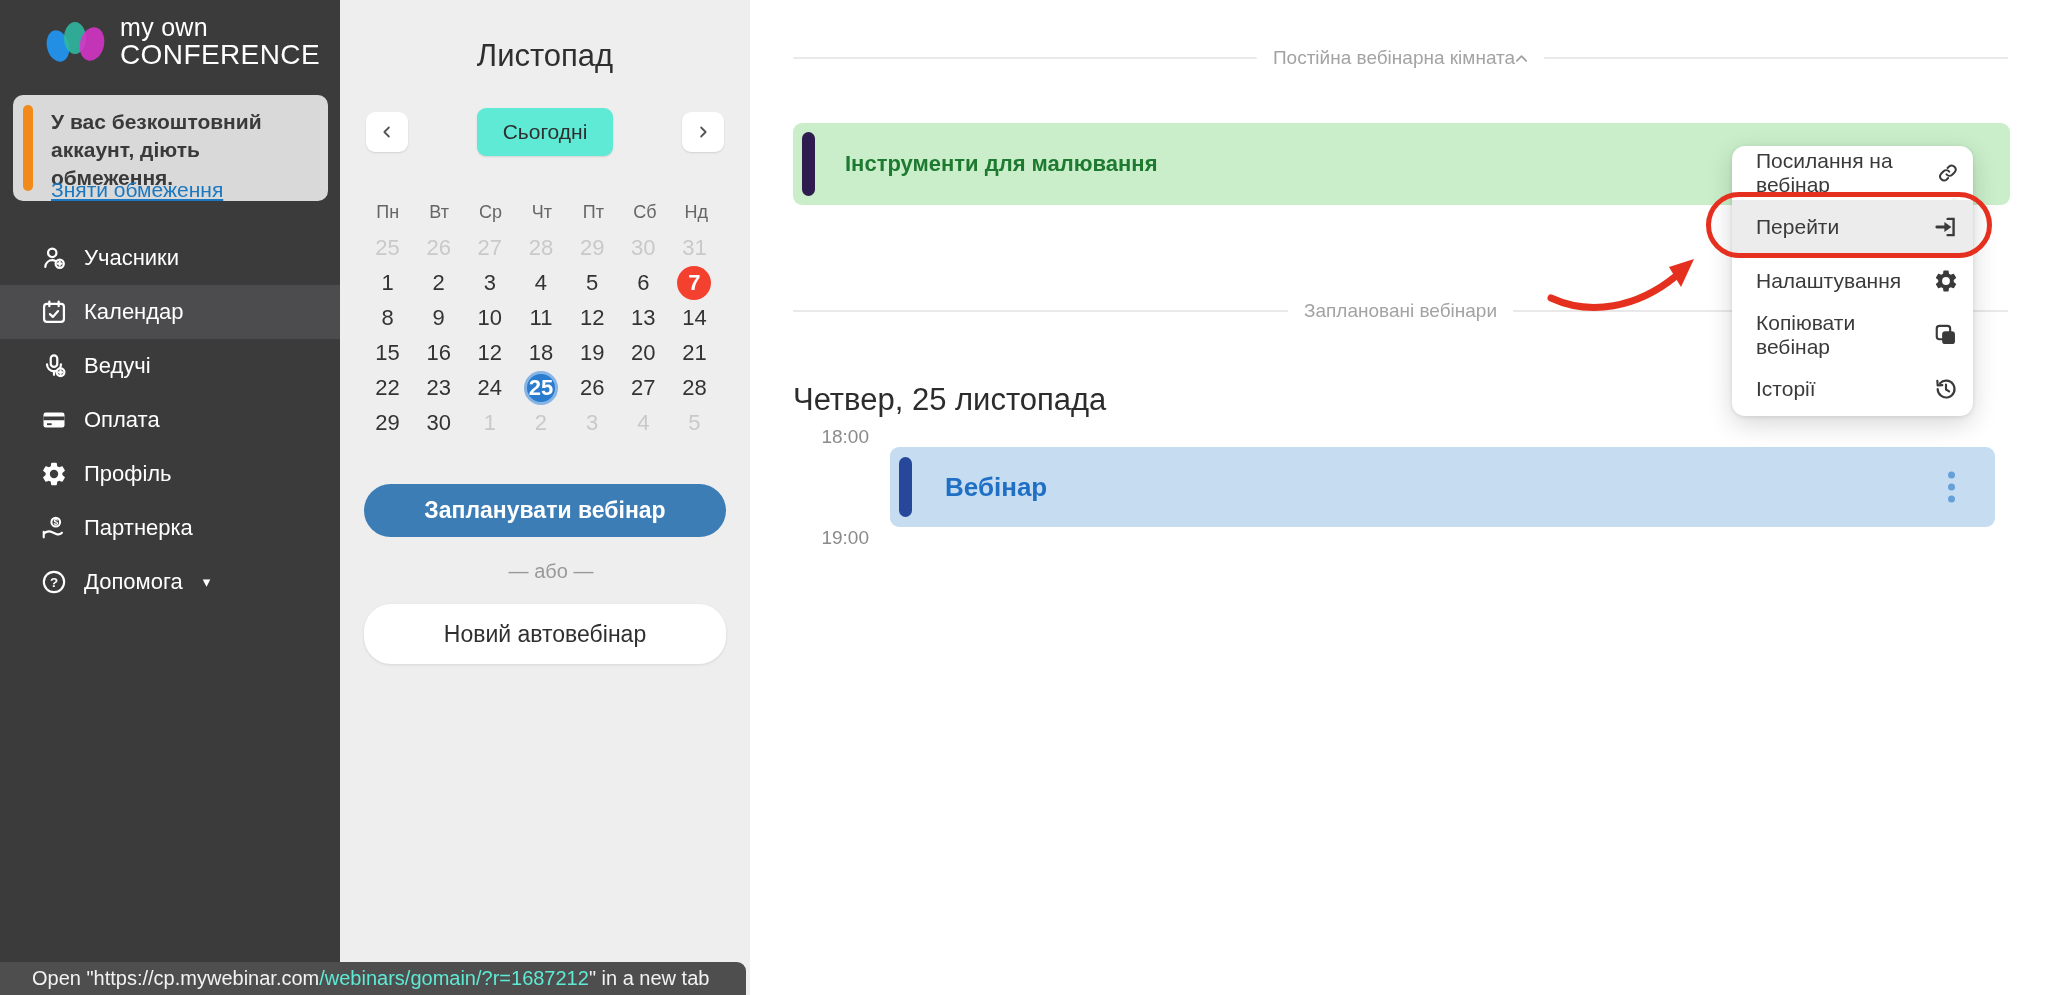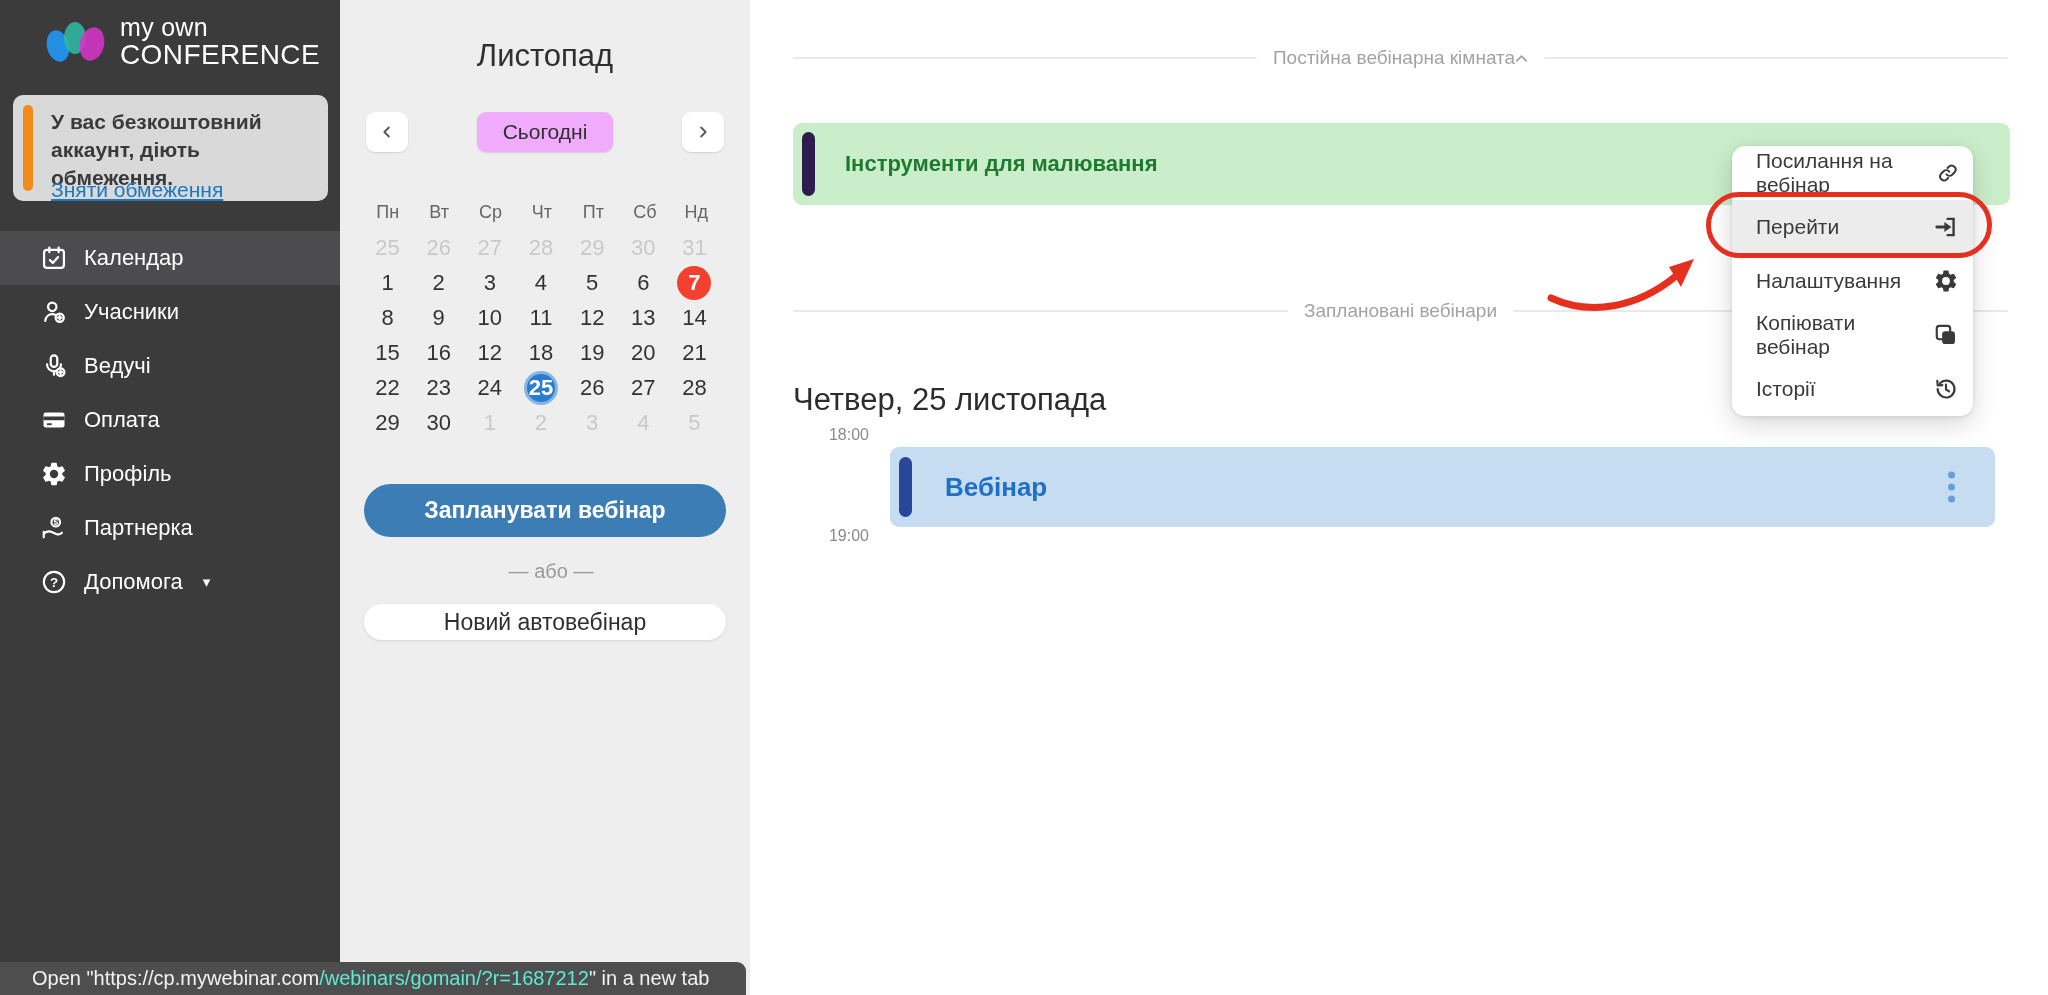--- a/index.html
+++ b/index.html
@@ -22,52 +22,52 @@
   .nav-item.active{background:#4c4c4e;}
   .nav-item svg{flex:0 0 auto;}
   .caret-down{font-size:15px;margin-left:4px;}
 
   
   .cal-panel{position:absolute;left:340px;top:0;bottom:0;width:410px;background:#eeeeee;color:#2f2f2f;}
   .cal-title{position:absolute;top:38px;left:0;right:0;text-align:center;font-size:31px;color:#2f2f2f;}
   .cal-nav{position:absolute;top:112px;left:26px;right:26px;height:40px;display:flex;justify-content:space-between;align-items:center;}
   .sq-btn{width:42px;height:40px;background:#fff;border-radius:9px;display:flex;align-items:center;justify-content:center;
           box-shadow:0 1px 2px rgba(0,0,0,.12);cursor:pointer;}
-  .today-btn{height:40px;padding:0 26px;background:#f0abfc;border-radius:9px;display:flex;align-items:center;
+  .today-btn{height:48px;padding:0 26px;background:#5eead4;border-radius:9px;display:flex;align-items:center;
           font-size:21px;box-shadow:0 1px 2px rgba(0,0,0,.12);cursor:pointer;}
   .week-row,.day-row{position:absolute;left:22px;right:28px;display:grid;grid-template-columns:repeat(7,1fr);}
   .week-row{top:202px;}
   .week-row span{text-align:center;font-size:18px;color:#666;}
   .days-grid{position:absolute;left:22px;right:30px;top:230px;display:grid;grid-template-columns:repeat(7,1fr);
              grid-auto-rows:35px;}
   .day{display:flex;align-items:center;justify-content:center;font-size:22px;color:#333;cursor:pointer;}
   .day.muted{color:#c9c9c9;}
   .badge{display:flex;align-items:center;justify-content:center;border-radius:50%;font-style:normal;font-weight:bold;}
   .badge-today{width:34px;height:34px;background:#f4402f;color:#fff;}
   .badge-selected{width:28px;height:28px;background:#2b7cce;color:#fff;border:3px solid #85b4e5;}
   .schedule-btn{position:absolute;left:24px;right:24px;top:484px;height:53px;border-radius:27px;background:#3d7db6;
                 color:#fff;font-size:23px;font-weight:bold;display:flex;align-items:center;justify-content:center;cursor:pointer;}
   .or-row{position:absolute;left:12px;right:0;top:560px;text-align:center;font-size:20px;color:#9a9a9a;}
-  .auto-btn{position:absolute;left:24px;right:24px;top:604px;height:36px;border-radius:27px;background:#fff;
+  .auto-btn{position:absolute;left:24px;right:24px;top:604px;height:60px;border-radius:27px;background:#fff;
             color:#2f2f2f;font-size:23px;display:flex;align-items:center;justify-content:center;
             box-shadow:0 1px 3px rgba(0,0,0,.10);cursor:pointer;}
 
   
   .main{position:absolute;left:750px;top:0;right:0;bottom:0;background:#fff;}
   .section-divider{position:absolute;left:43px;right:40px;display:flex;align-items:center;gap:16px;
                    color:#a3a3a3;font-size:19px;white-space:nowrap;}
   .section-divider .line{flex:1;height:2px;background:#e9e9e9;border-radius:1px;}
   .divider-room{top:47px;}
   .divider-scheduled{top:300px;}
   .divider-label{display:flex;align-items:center;gap:0;cursor:pointer;}
   .room-card{position:absolute;left:43px;top:123px;width:1217px;height:82px;background:#c9eec9;border-radius:9px;cursor:pointer;}
   .room-accent{position:absolute;left:9px;top:9px;bottom:9px;width:13px;border-radius:7px;background:#2e1c4e;}
   .room-title{position:absolute;left:52px;top:50%;transform:translateY(-50%);color:#1e7a31;font-weight:bold;font-size:22px;}
   .day-heading{position:absolute;left:43px;top:382px;font-size:31px;color:#2c2c2c;}
-  .time-label{position:absolute;left:43px;width:76px;text-align:right;font-size:16px;color:#8a8a8a;}
+  .time-label{position:absolute;left:43px;width:76px;text-align:right;font-size:19px;color:#8a8a8a;}
   .t-start{top:426px;}
   .t-end{top:527px;}
   .event-card{position:absolute;left:140px;top:447px;width:1105px;height:80px;background:#c5dcf1;border-radius:9px;cursor:pointer;}
   .event-accent{position:absolute;left:9px;top:10px;bottom:10px;width:13px;border-radius:7px;background:#27479b;}
   .event-title{position:absolute;left:55px;top:50%;transform:translateY(-50%);color:#1f70c4;font-weight:bold;font-size:26px;}
   .kebab{position:absolute;right:34px;top:50%;transform:translateY(-50%);display:flex;flex-direction:column;gap:5px;
          padding:6px;cursor:pointer;}
   .kebab i{width:7px;height:7px;border-radius:50%;background:#67a0d9;}
 
   
@@ -106,38 +106,38 @@
       </div>
     </div>
 
     <div class="warning">
       <div class="warning-accent"></div>
       <div class="warning-text">У вас безкоштовний аккаунт, діють обмеження.</div>
       <a class="warning-link">Зняти обмеження</a>
     </div>
 
     <nav class="nav">
+      <div class="nav-item">
+        <svg width="28" height="28" viewBox="0 0 24 24" fill="none" stroke="#fff" stroke-width="1.9" stroke-linecap="round">
+          <circle cx="10.5" cy="7.6" r="3.6"></circle>
+          <path d="M4.5 19.6c.4-3.4 2.9-5.7 6-5.7 1.1 0 2.1.3 2.9.8"></path>
+          <circle cx="16.9" cy="16.9" r="3.5" fill="#3b3b3b"></circle>
+          <line x1="16.9" y1="15.3" x2="16.9" y2="18.5"></line>
+            <line x1="15.3" y1="16.9" x2="18.5" y2="16.9"></line>
+        </svg>
+        <span>Учасники</span>
+      </div>
       <div class="nav-item active">
         <svg width="28" height="28" viewBox="0 0 24 24" fill="none" stroke="#fff" stroke-width="1.9" stroke-linecap="round" stroke-linejoin="round">
           <rect x="3.5" y="5" width="17" height="15.5" rx="2.5"></rect>
           <line x1="8" y1="3" x2="8" y2="7"></line>
             <line x1="16" y1="3" x2="16" y2="7"></line>
           <polyline points="8.5 13.8 11 16.2 15.5 11.2"></polyline>
         </svg>
         <span>Календар</span>
-      </div>
-      <div class="nav-item">
-        <svg width="28" height="28" viewBox="0 0 24 24" fill="none" stroke="#fff" stroke-width="1.9" stroke-linecap="round">
-          <circle cx="10.5" cy="7.6" r="3.6"></circle>
-          <path d="M4.5 19.6c.4-3.4 2.9-5.7 6-5.7 1.1 0 2.1.3 2.9.8"></path>
-          <circle cx="16.9" cy="16.9" r="3.5" fill="#3b3b3b"></circle>
-          <line x1="16.9" y1="15.3" x2="16.9" y2="18.5"></line>
-            <line x1="15.3" y1="16.9" x2="18.5" y2="16.9"></line>
-        </svg>
-        <span>Учасники</span>
       </div>
       <div class="nav-item">
         <svg width="28" height="28" viewBox="0 0 24 24" fill="none" stroke="#fff" stroke-width="1.9" stroke-linecap="round">
           <rect x="9.2" y="2.8" width="5.6" height="10" rx="2.8"></rect>
           <path d="M6 10.6a6 6 0 0 0 12 0"></path>
           <line x1="12" y1="16.6" x2="12" y2="19.6"></line>
           <circle cx="17.6" cy="17.4" r="3.3" fill="#3b3b3b"></circle>
           <line x1="17.6" y1="15.9" x2="17.6" y2="18.9"></line>
             <line x1="16.1" y1="17.4" x2="19.1" y2="17.4"></line>
         </svg>

